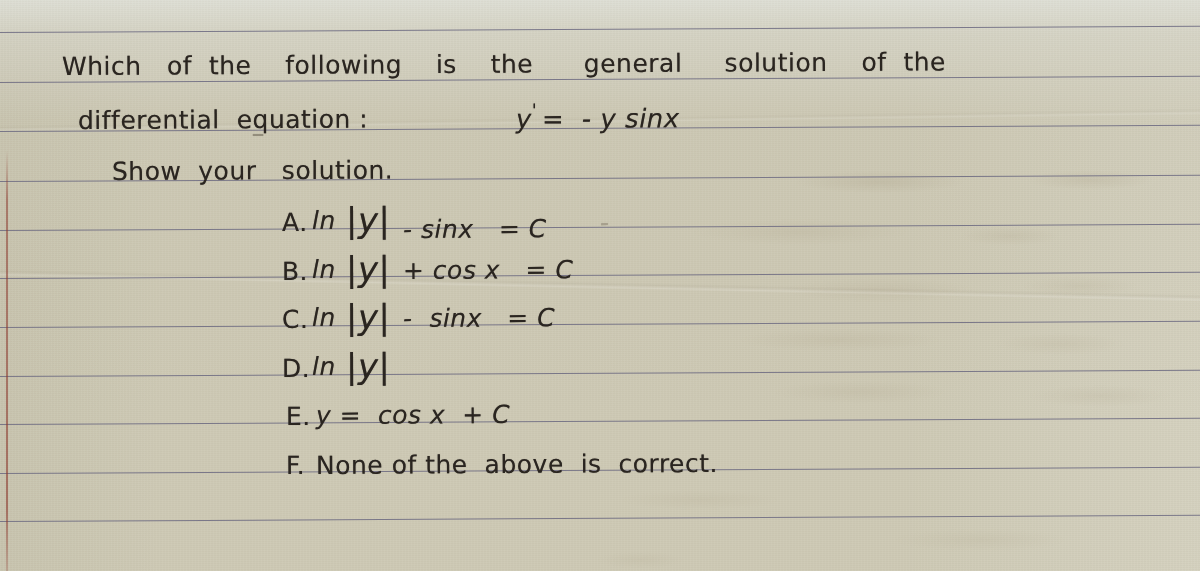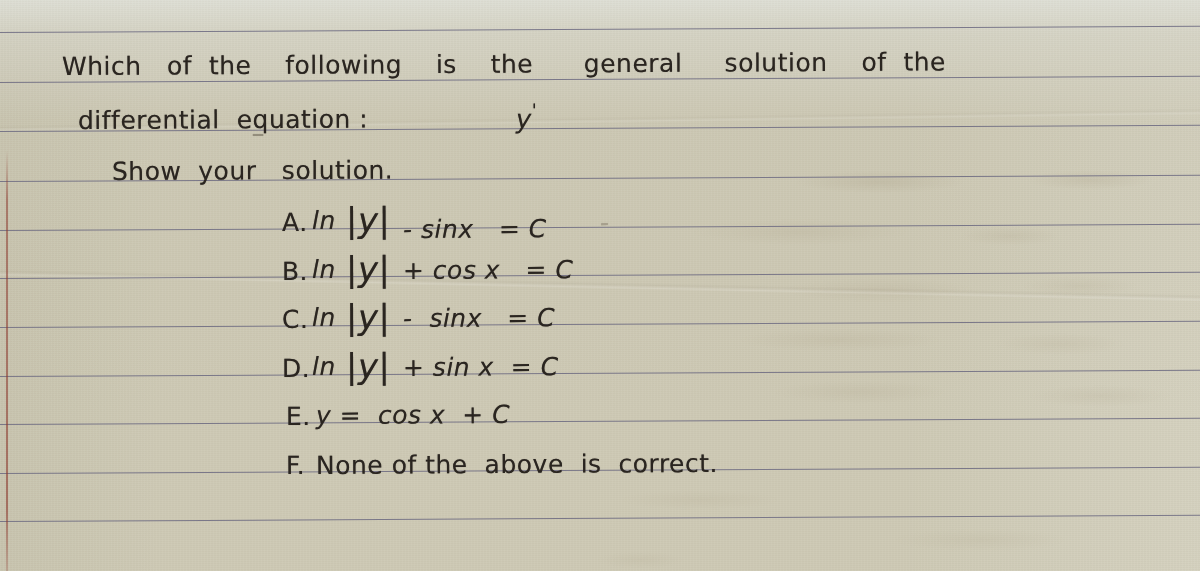--- a/index.html
+++ b/index.html
@@ -155,20 +155,21 @@
   <div id="margin-rule"></div>
 
   <div class="hand t-prompt" style="left:62px; top:52px;">Which   of  the    following    is    the      general     solution    of  the</div>
 
   <div class="hand t-prompt" style="left:78px; top:106px;">differential  equation :</div>
 
   <div class="hand t-prompt faint" style="left:253px; top:112px; font-size:20px;">_</div>
 
   <div class="hand t-eq ital" style="left:516px; top:104px;">y</div>
   <div class="hand t-eq" style="left:532px; top:100px; font-size:17px;">'</div>
+  <div class="hand t-eq ital" style="left:542px; top:104px;">=  - y sinx</div>
 
   <div class="hand t-prompt" style="left:112px; top:157px;">Show  your   solution.</div>
 
   <div class="hand t-opt" style="left:282px; top:208px;">A.</div>
   <div class="hand t-opt ital" style="left:312px; top:206px;">ln</div>
   <div class="hand t-opt ital" style="left:346px; top:200px; font-size:34px;">|y|</div>
   <div class="hand t-opt ital" style="left:403px; top:207px;margin-top:8px;">- sinx   = C</div>
   <div class="hand t-opt vfaint" style="left:600px; top:208px;">-</div>
 
   <div class="hand t-opt" style="left:282px; top:257px;">B.</div>
@@ -177,21 +178,20 @@
   <div class="hand t-opt ital" style="left:403px; top:256px;">+ cos x   = C</div>
 
   <div class="hand t-opt" style="left:282px; top:305px;">C.</div>
   <div class="hand t-opt ital" style="left:312px; top:303px;">ln</div>
   <div class="hand t-opt ital" style="left:346px; top:297px; font-size:34px;">|y|</div>
   <div class="hand t-opt ital" style="left:403px; top:304px;">-  sinx   = C</div>
 
   <div class="hand t-opt" style="left:282px; top:354px;">D.</div>
   <div class="hand t-opt ital" style="left:312px; top:352px;">ln</div>
   <div class="hand t-opt ital" style="left:346px; top:346px; font-size:34px;">|y|</div>
-  <div class="hand t-opt ital" style="left:403px; top:353px;">+ sin x  = C</div>
 
   <div class="hand t-opt" style="left:286px; top:402px;">E.</div>
   <div class="hand t-opt ital" style="left:316px; top:401px;">y =  cos x  + C</div>
 
   <div class="hand t-opt" style="left:286px; top:451px;">F.</div>
   <div class="hand t-opt" style="left:316px; top:451px;">None of the  above  is  correct.</div>
 
 </div>
 
 </body></html>

